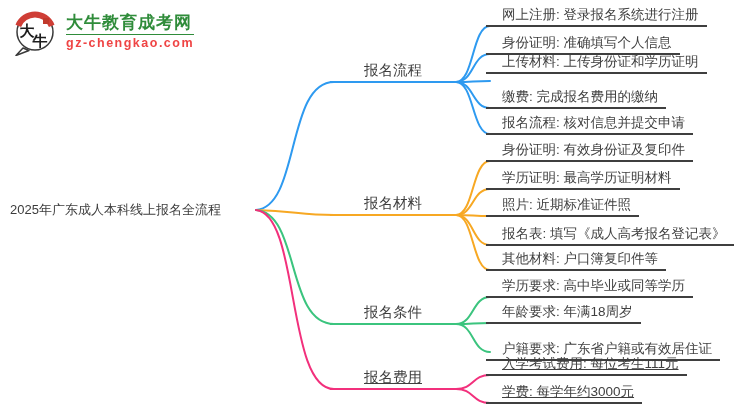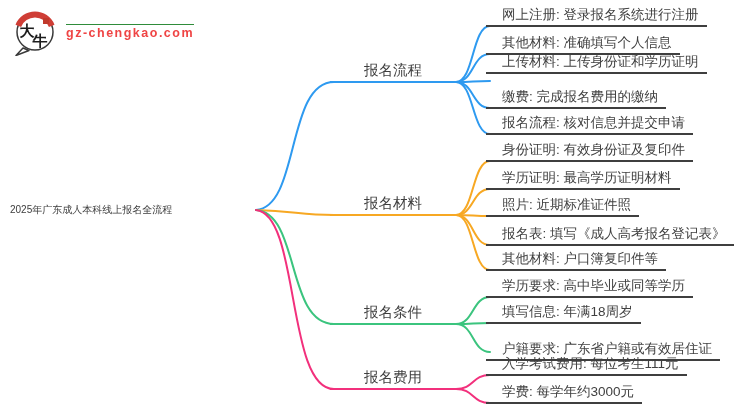--- a/index.html
+++ b/index.html
@@ -14,48 +14,49 @@
   .logo-text{display:flex;flex-direction:column;}
   .logo-name{font-size:17px;font-weight:bold;color:#2f8c3a;letter-spacing:1px;line-height:20px;}
   .logo-domain{font-size:12.5px;font-weight:bold;color:#ef4444;letter-spacing:1.5px;
     border-top:1px solid #2f8c3a;padding-top:1px;margin-top:1px;line-height:15px;}
   
   svg.connectors{position:absolute;left:0;top:0;z-index:0;}
   svg.connectors path{fill:none;stroke-width:2;stroke-linecap:round;}
   .p1{stroke:#2e9af0;} .p2{stroke:#f7a823;} .p3{stroke:#3bc47e;} .p4{stroke:#f2307c;}
   .root{
     position:absolute;left:10px;top:201px;width:250px;
-    font-size:10px;line-height:18px;color:#3c3c3c;white-space:nowrap;z-index:1;
+    font-size:13px;line-height:18px;color:#3c3c3c;white-space:nowrap;z-index:1;
   }
   .branch{
     position:absolute;left:330px;z-index:1;white-space:nowrap;
     font-size:14.5px;line-height:18px;text-align:center;
     min-width:126px;box-sizing:border-box;
     padding:0 10px 2px 10px;border-bottom:2px solid;
   }
-  .b1{border-color:#2e9af0;} .b2{border-color:#f7a823;text-align:center;} .b3{border-color:#3bc47e;} .b4{border-color:#f2307c;}
+  .b1{border-color:#2e9af0;} .b2{border-color:#f7a823;text-align:center;} .b3{border-color:#3bc47e;} .b4{border-color:#f2307c;text-decoration:underline;}
   .leaf{
     position:absolute;left:486px;z-index:1;white-space:nowrap;
     font-size:13.5px;line-height:17px;
     padding:0 8px 2px 16px;border-bottom:2px solid;
   }
 </style>
 </head>
 <body>
 
 <div class="logo">
   <svg width="46" height="48" viewBox="0 0 46 48">
     <circle cx="23" cy="24" r="18" fill="#ffffff" stroke="#3a3a3a" stroke-width="1.5"></circle>
     <path d="M6.3 17.8 A18 18 0 0 1 39.7 17.8" stroke="#cf3e36" stroke-width="6" fill="none"></path>
     <rect x="31" y="10" width="6" height="6" fill="#c0392b"></rect>
     <text x="15" y="28" font-size="15" font-weight="bold" fill="#1c1c1c" text-anchor="middle" font-family="'DejaVu Sans',sans-serif">大</text>
     <text x="28" y="38" font-size="15" font-weight="bold" fill="#1c1c1c" text-anchor="middle" font-family="'DejaVu Sans',sans-serif">牛</text>
     <path d="M11 40 L4 47.5 L17 42.5 Z" fill="#ffffff" stroke="#3a3a3a" stroke-width="1.5" stroke-linejoin="round"></path>
   </svg>
   <div class="logo-text">
+    <div class="logo-name">大牛教育成考网</div>
     <div class="logo-domain">gz-chengkao.com</div>
   </div>
 </div>
 
 <svg class="connectors" width="750" height="410" viewBox="0 0 750 410">
 
   <path class="p1" d="M256 210 C300 207, 286 82, 334 82"></path>
   <path class="p2" d="M256 210 C295 211, 300 215, 334 215"></path>
   <path class="p3" d="M256 210 C300 213, 286 324, 334 324"></path>
   <path class="p4" d="M256 210 C300 214, 286 389, 334 389"></path>
@@ -81,29 +82,29 @@
 </svg>
 
 <div class="root">2025年广东成人本科线上报名全流程</div>
 
 <div class="branch b1" style="top:61px">报名流程</div>
 <div class="branch b2" style="top:194px">报名材料</div>
 <div class="branch b3" style="top:303px">报名条件</div>
 <div class="branch b4" style="top:368px">报名费用</div>
 
 <div class="leaf b1" style="top:6px">网上注册: 登录报名系统进行注册</div>
-<div class="leaf b1" style="top:34px">其他材料: 准确填写个人信息</div>
+<div class="leaf b1" style="top:34px">身份证明: 准确填写个人信息</div>
 <div class="leaf b1" style="top:53px">上传材料: 上传身份证和学历证明</div>
 <div class="leaf b1" style="top:88px">缴费: 完成报名费用的缴纳</div>
 <div class="leaf b1" style="top:114px">报名流程: 核对信息并提交申请</div>
 
 <div class="leaf b2" style="top:141px">身份证明: 有效身份证及复印件</div>
 <div class="leaf b2" style="top:169px">学历证明: 最高学历证明材料</div>
 <div class="leaf b2" style="top:196px">照片: 近期标准证件照</div>
 <div class="leaf b2" style="top:225px">报名表: 填写《成人高考报名登记表》</div>
 <div class="leaf b2" style="top:250px">其他材料: 户口簿复印件等</div>
 
 <div class="leaf b3" style="top:277px">学历要求: 高中毕业或同等学历</div>
-<div class="leaf b3" style="top:303px">填写信息: 年满18周岁</div>
+<div class="leaf b3" style="top:303px">年龄要求: 年满18周岁</div>
 <div class="leaf b3" style="top:340px">户籍要求: 广东省户籍或有效居住证</div>
 
 <div class="leaf b4" style="top:355px">入学考试费用: 每位考生111元</div>
 <div class="leaf b4" style="top:383px">学费: 每学年约3000元</div>
 
 </body></html>

